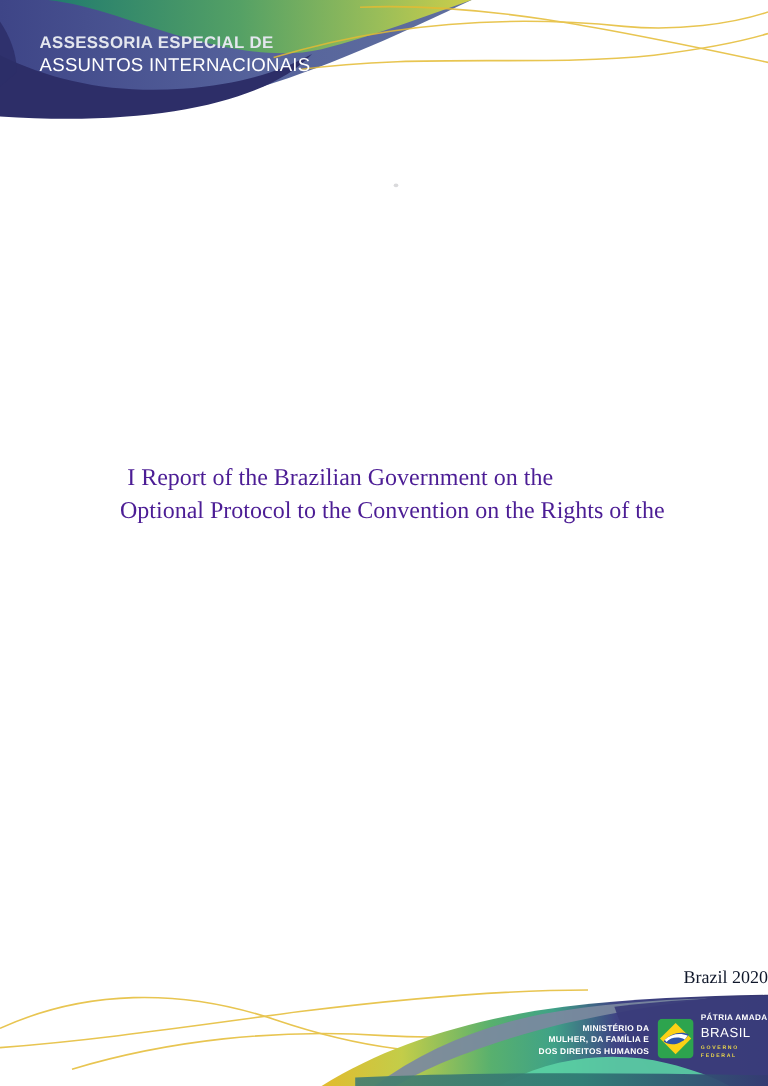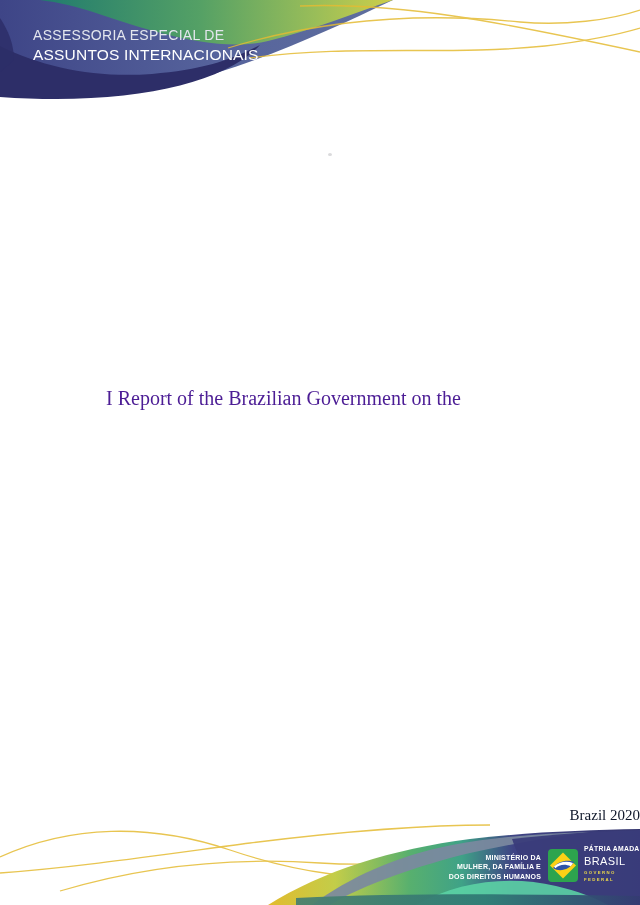--- a/index.html
+++ b/index.html
@@ -6,21 +6,21 @@
   .page{
     position:relative;width:640px;height:905px;background:#ffffff;
     overflow:hidden;font-family:"Liberation Sans",sans-serif;
   }
   
   .header-art{position:absolute;top:0;left:0;width:640px;height:118px;}
   .header-text{
     position:absolute;top:26px;left:33px;color:#ffffff;
     font-family:"Liberation Sans",sans-serif;line-height:19px;
   }
-  .header-text .l1{font-size:14px;font-weight:400;color:#e3e6ee;letter-spacing:.3px;}
+  .header-text .l1{font-size:14px;font-weight:700;color:#e3e6ee;letter-spacing:.3px;}
   .header-text .l2{font-size:15.5px;font-weight:400;color:#ffffff;letter-spacing:.2px;}
   
   .stray-dot{
     position:absolute;left:328px;top:153px;width:4px;height:3px;
     background:rgba(150,150,155,.35);border-radius:50%;
   }
   
   .title-block{
     position:absolute;left:96px;top:384px;width:512px;
     font-family:"Liberation Serif","DejaVu Serif",serif;
@@ -82,20 +82,21 @@
 
   <div class="header-text">
     <div class="l1">ASSESSORIA ESPECIAL DE</div>
     <div class="l2">ASSUNTOS INTERNACIONAIS</div>
   </div>
 
   <div class="stray-dot"></div>
 
   <div class="title-block">
     <div class="t1">I Report of the Brazilian Government on the</div>
+    <div class="t2">Optional Protocol to the Convention on the Rights of the</div>
   </div>
 
   <div class="year-label">Brazil 2020</div>
 
   <svg class="footer-art" viewBox="0 0 640 112" preserveAspectRatio="none" aria-hidden="true">
     <defs>
       <linearGradient id="botBase" x1="0" y1="0" x2="1" y2="0">
         <stop offset="0" stop-color="#e2bb2e"></stop>
         <stop offset="0.18" stop-color="#c3cd49"></stop>
         <stop offset="0.38" stop-color="#58b06e"></stop>

